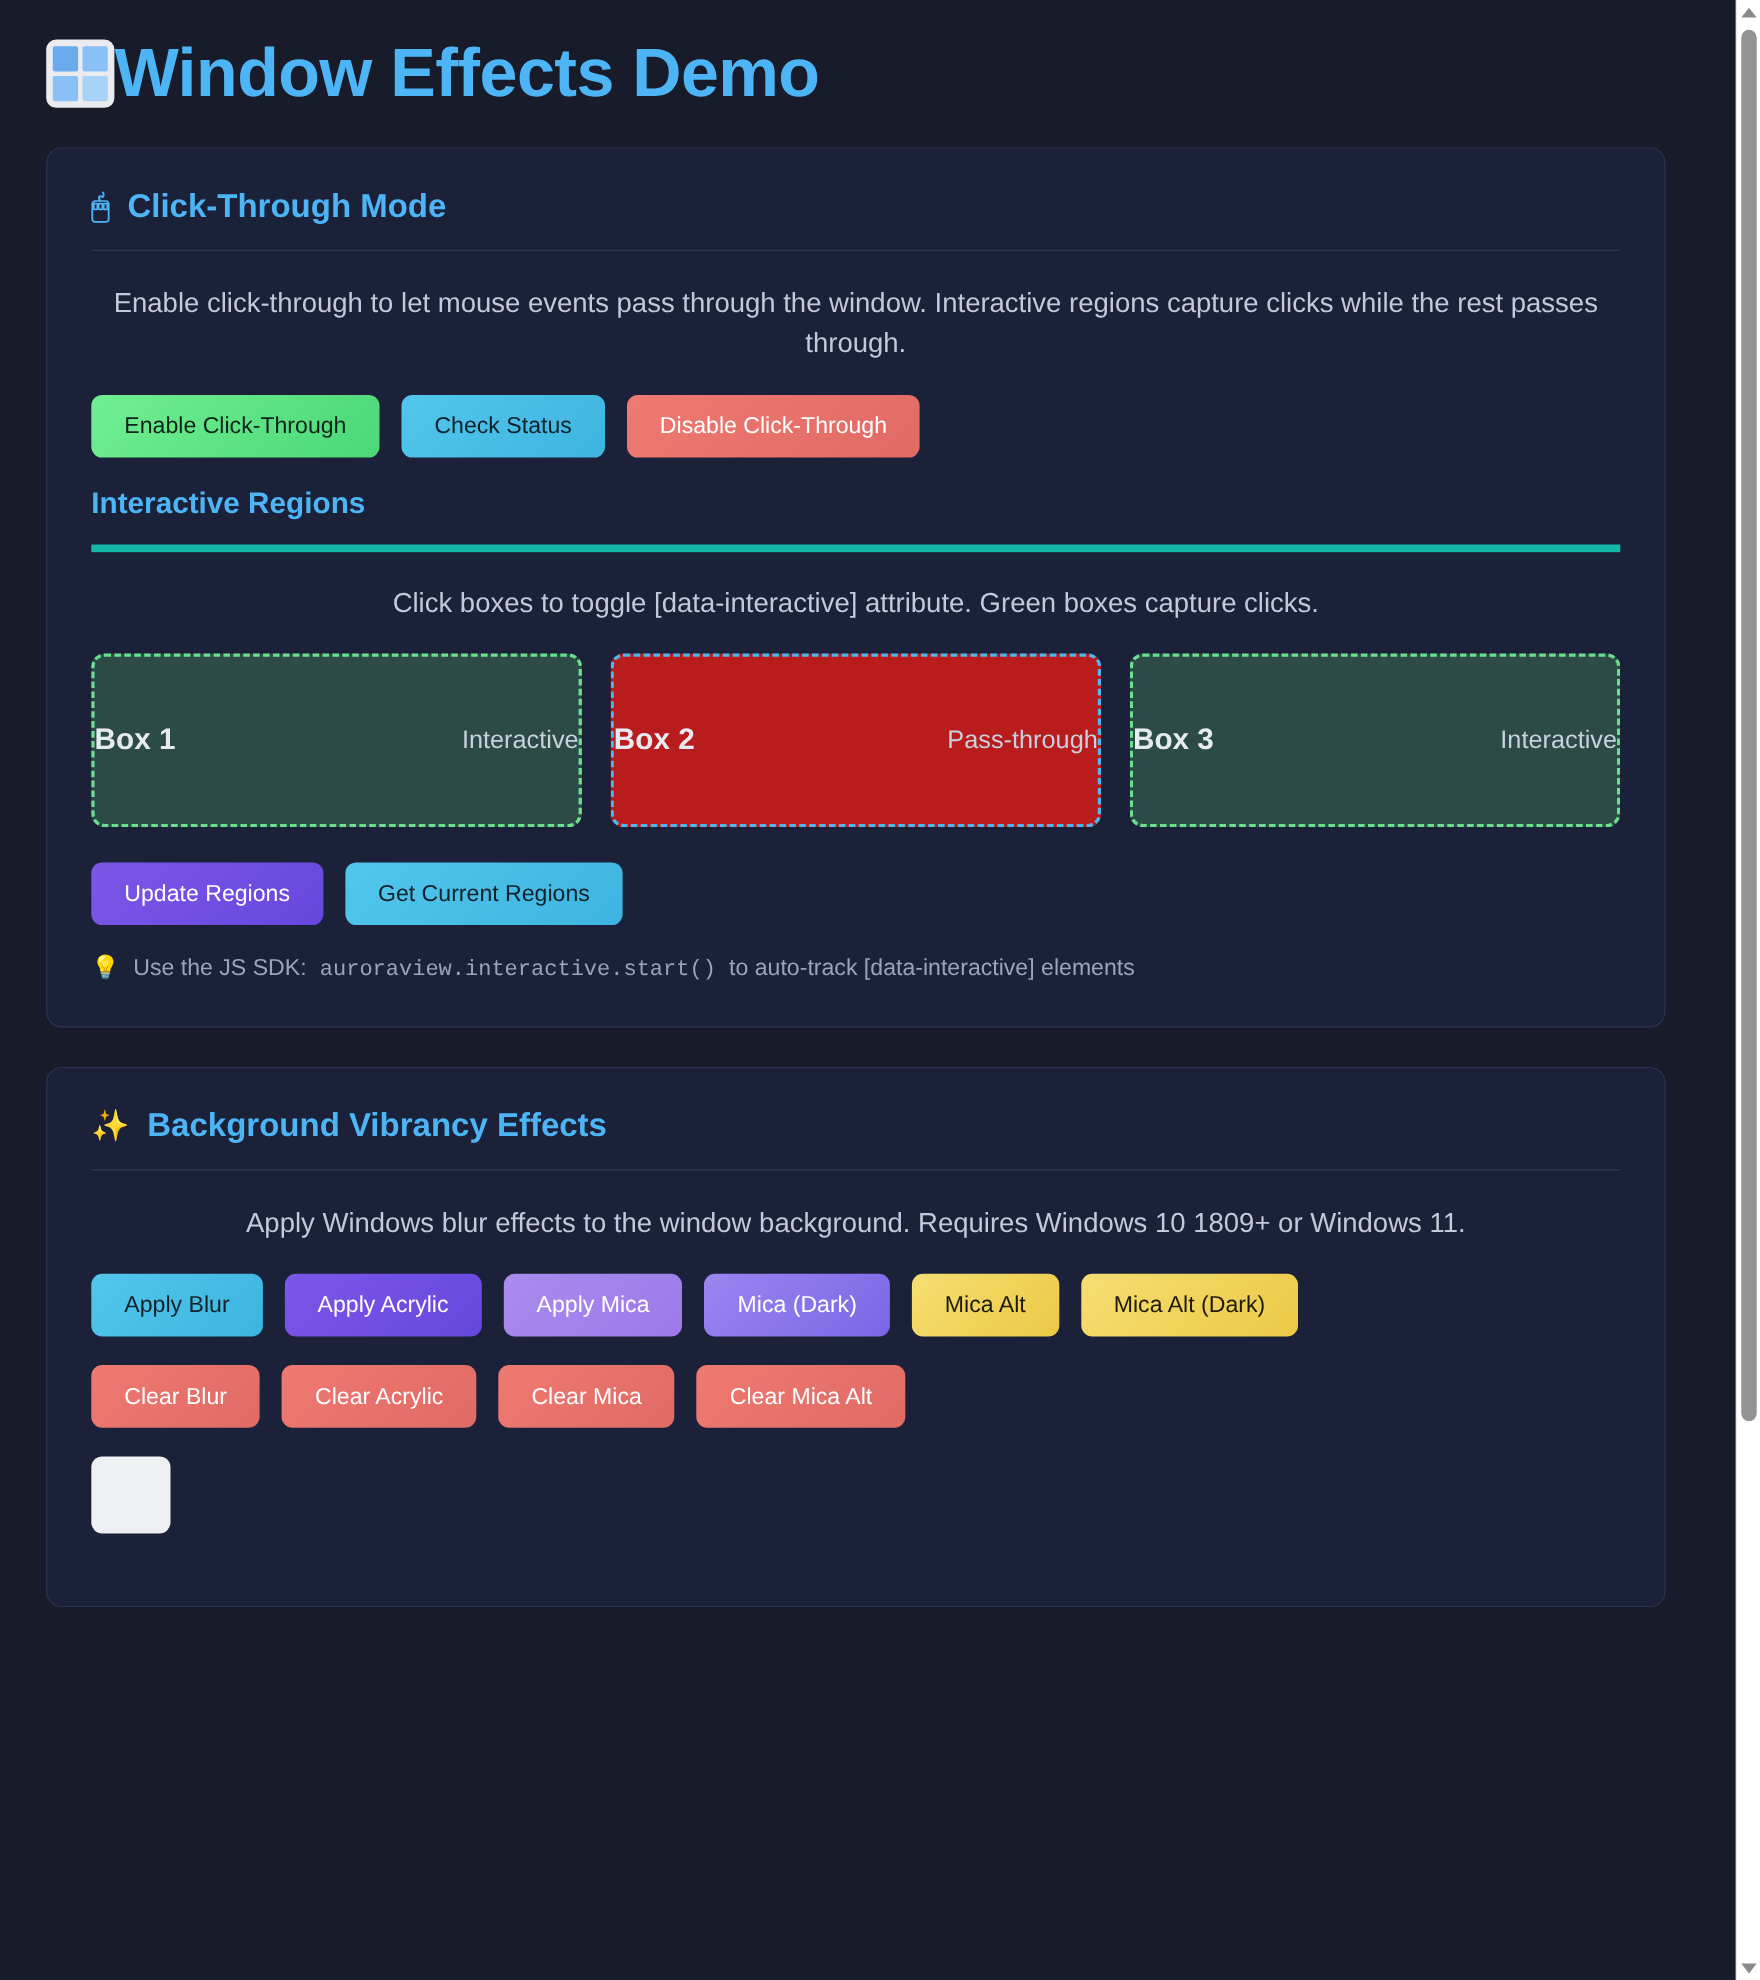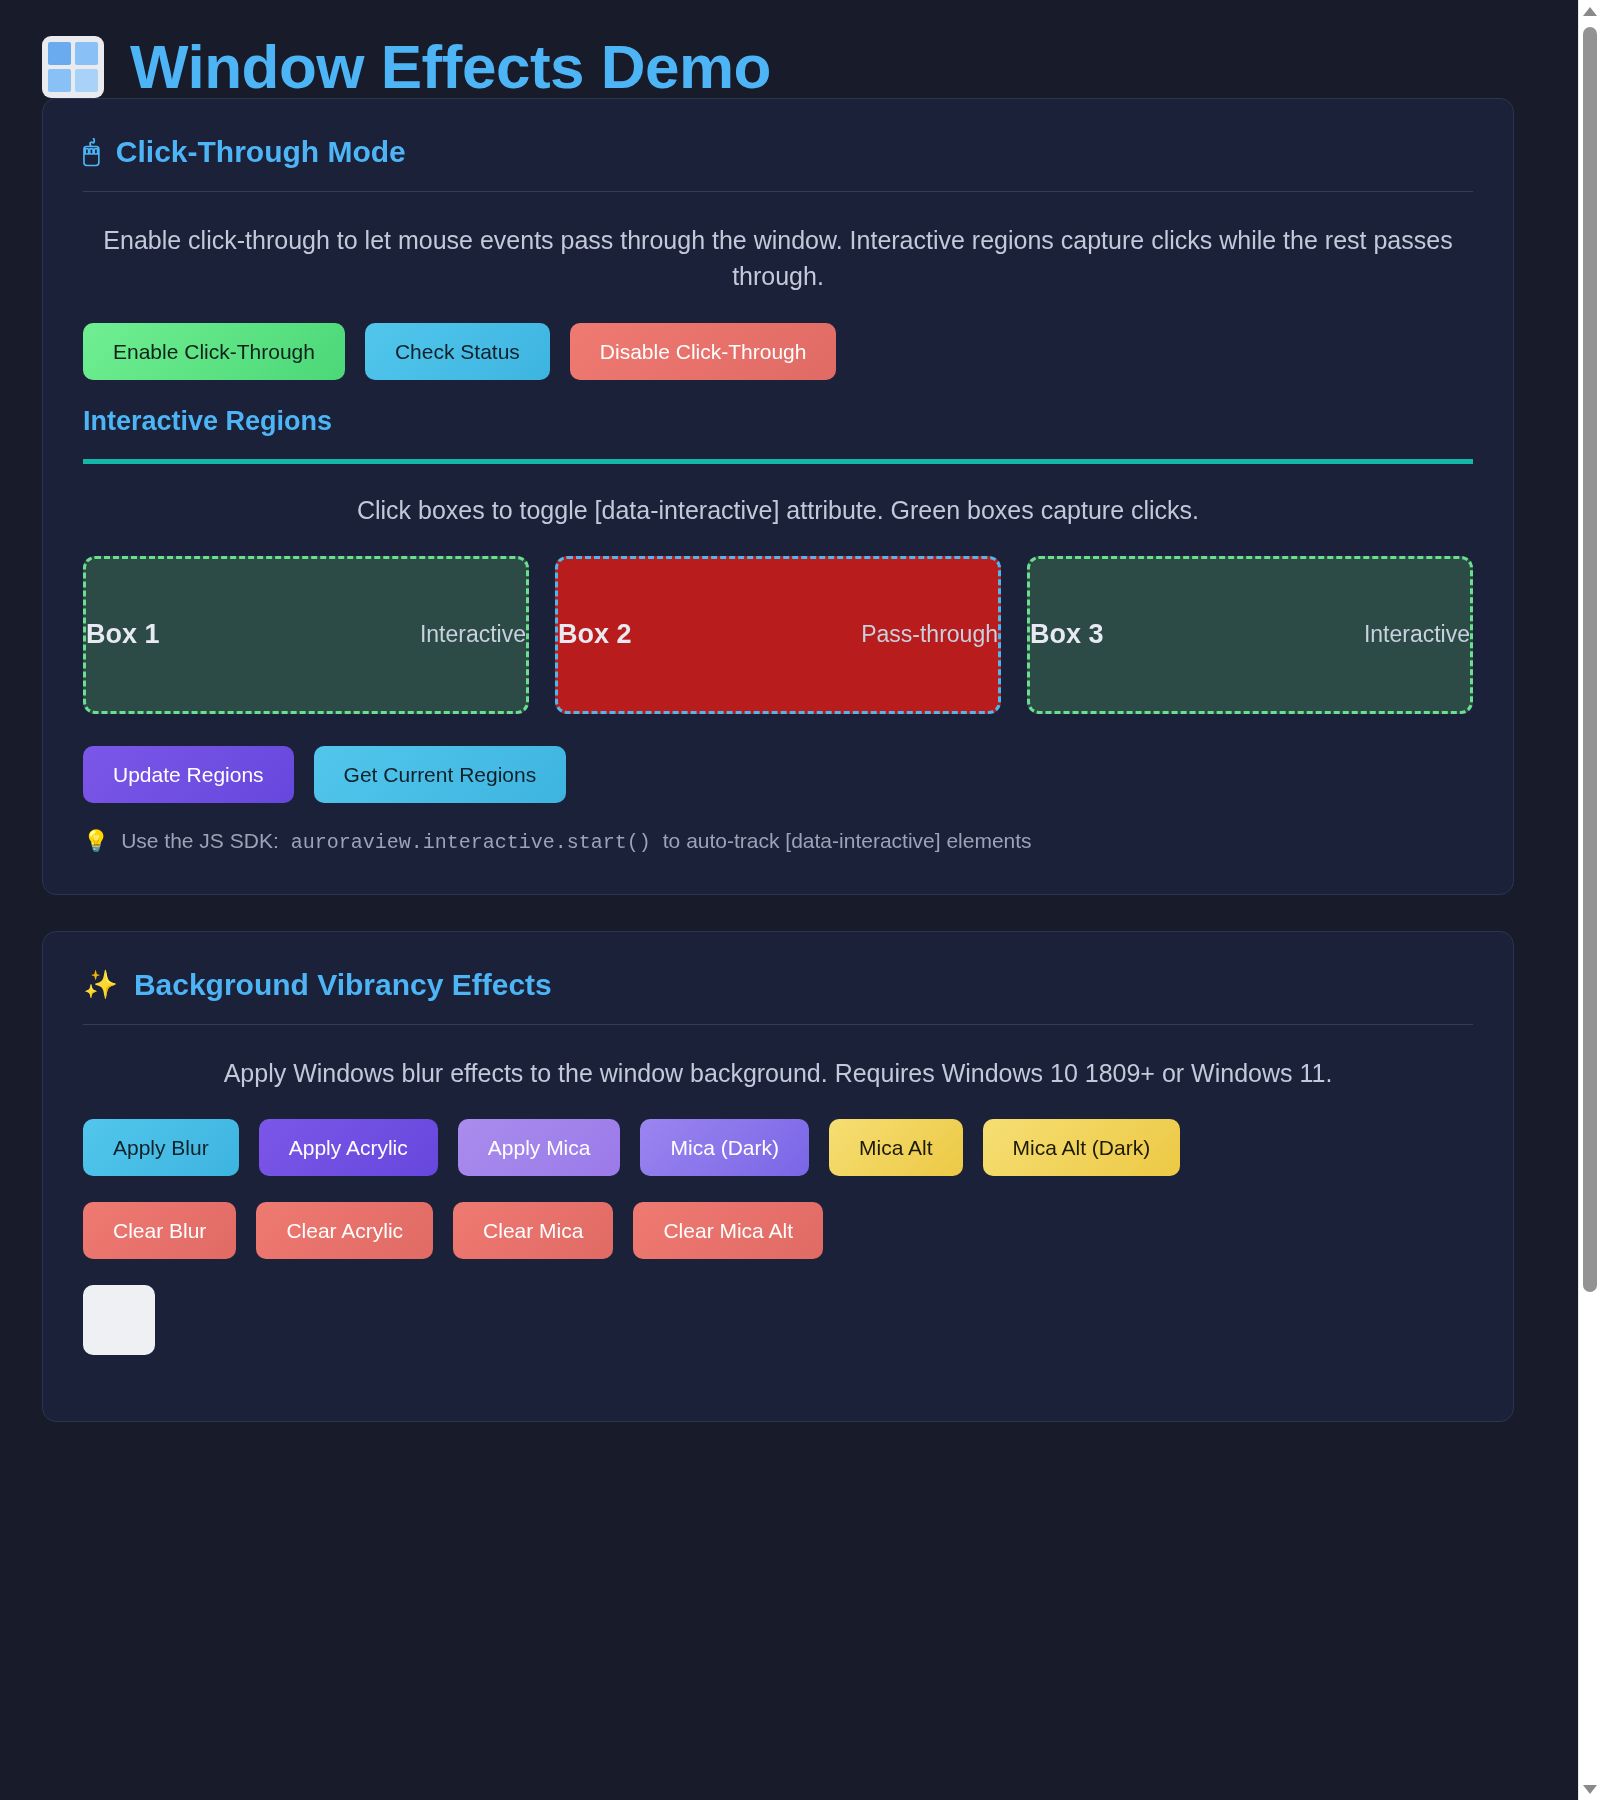--- a/index.html
+++ b/index.html
@@ -63,21 +63,21 @@
   .page {
     position: absolute;
     top: 0; left: 0;
     width: 1556px;
     padding: 36px 42px 0 42px;
   }
 
   .app-header {
     display: flex;
     align-items: flex-end;
-    gap: 26px;
+    margin-bottom: 36px;
   }
   .app-logo {
     width: 62px; height: 62px;
     flex: 0 0 62px;
     background: #e9ebef;
     border-radius: 9px;
     padding: 6px;
     display: grid;
     grid-template-columns: 1fr 1fr;
     grid-template-rows: 1fr 1fr;
@@ -161,21 +161,21 @@
     margin-bottom: 40px;
   }
   .status-label { color: #9aa3b8; }
   .status-value { color: #f0685f; margin-left: 28px; }
 
   .subhead {
     font-size: 27px;
     font-weight: 700;
     color: #4db5f5;
     padding-bottom: 22px;
-    border-bottom: 5px solid #14b8a6;
+    border-bottom: 7px solid #14b8a6;
     margin-bottom: 28px;
   }
 
   .boxes {
     display: grid;
     grid-template-columns: 1fr 1fr 1fr;
     gap: 26px;
     margin-bottom: 32px;
   }
   .rbox {

